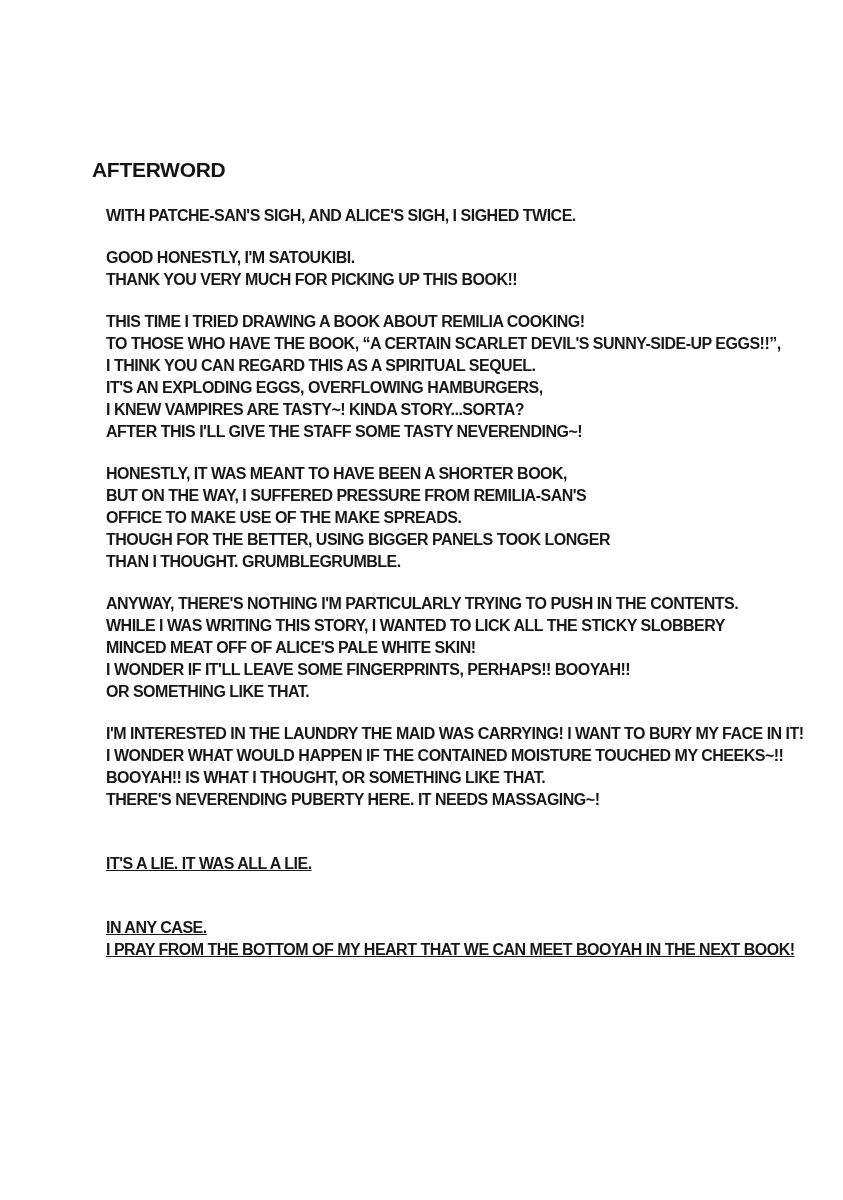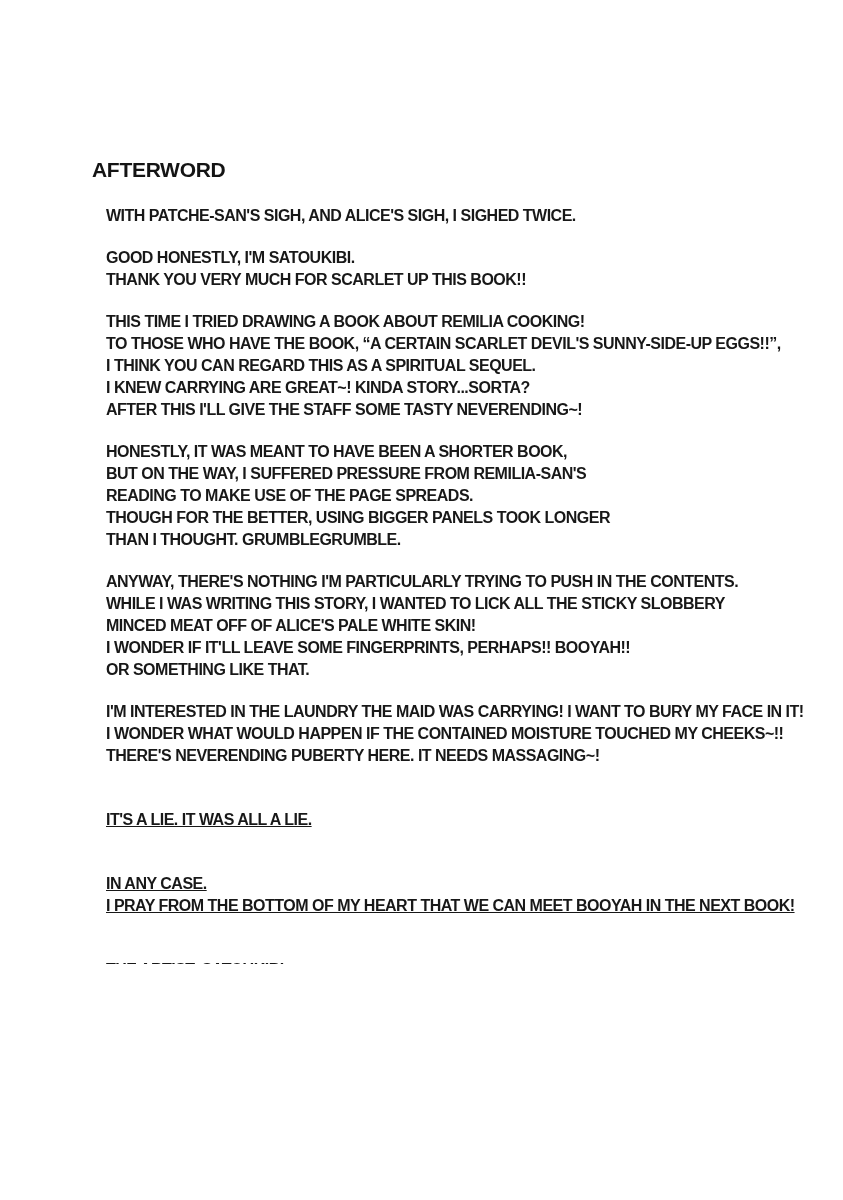--- a/index.html
+++ b/index.html
@@ -49,50 +49,52 @@
 
 <div class="page">
   <h1 class="title">AFTERWORD</h1>
 
   <div class="para first">
       <div class="line">WITH PATCHE-SAN'S SIGH, AND ALICE'S SIGH, I SIGHED TWICE.</div>
     </div>
 
   <div class="para">
       <div class="line">GOOD HONESTLY, I'M SATOUKIBI.</div>
-      <div class="line">THANK YOU VERY MUCH FOR SCARLET UP THIS BOOK!!</div>
+      <div class="line">THANK YOU VERY MUCH FOR PICKING UP THIS BOOK!!</div>
     </div>
 
   <div class="para">
       <div class="line">THIS TIME I TRIED DRAWING A BOOK ABOUT REMILIA COOKING!</div>
       <div class="line">TO THOSE WHO HAVE THE BOOK, “A CERTAIN SCARLET DEVIL'S SUNNY-SIDE-UP EGGS!!”,</div>
       <div class="line">I THINK YOU CAN REGARD THIS AS A SPIRITUAL SEQUEL.</div>
-      <div class="line">I KNEW CARRYING ARE GREAT~! KINDA STORY...SORTA?</div>
+      <div class="line">IT'S AN EXPLODING EGGS, OVERFLOWING HAMBURGERS,</div>
+      <div class="line">I KNEW VAMPIRES ARE TASTY~! KINDA STORY...SORTA?</div>
       <div class="line">AFTER THIS I'LL GIVE THE STAFF SOME TASTY NEVERENDING~!</div>
     </div>
 
   <div class="para">
       <div class="line">HONESTLY, IT WAS MEANT TO HAVE BEEN A SHORTER BOOK,</div>
       <div class="line">BUT ON THE WAY, I SUFFERED PRESSURE FROM REMILIA-SAN'S</div>
-      <div class="line">READING TO MAKE USE OF THE PAGE SPREADS.</div>
+      <div class="line">OFFICE TO MAKE USE OF THE MAKE SPREADS.</div>
       <div class="line">THOUGH FOR THE BETTER, USING BIGGER PANELS TOOK LONGER</div>
       <div class="line">THAN I THOUGHT. GRUMBLEGRUMBLE.</div>
     </div>
 
   <div class="para">
       <div class="line">ANYWAY, THERE'S NOTHING I'M PARTICULARLY TRYING TO PUSH IN THE CONTENTS.</div>
       <div class="line">WHILE I WAS WRITING THIS STORY, I WANTED TO LICK ALL THE STICKY SLOBBERY</div>
       <div class="line">MINCED MEAT OFF OF ALICE'S PALE WHITE SKIN!</div>
       <div class="line">I WONDER IF IT'LL LEAVE SOME FINGERPRINTS, PERHAPS!! BOOYAH!!</div>
       <div class="line">OR SOMETHING LIKE THAT.</div>
     </div>
 
   <div class="para">
       <div class="line">I'M INTERESTED IN THE LAUNDRY THE MAID WAS CARRYING! I WANT TO BURY MY FACE IN IT!</div>
       <div class="line">I WONDER WHAT WOULD HAPPEN IF THE CONTAINED MOISTURE TOUCHED MY CHEEKS~!!</div>
+      <div class="line">BOOYAH!! IS WHAT I THOUGHT, OR SOMETHING LIKE THAT.</div>
       <div class="line">THERE'S NEVERENDING PUBERTY HERE. IT NEEDS MASSAGING~!</div>
     </div>
 
   <div class="para gap-lg">
       <div class="line">IT'S A LIE. IT WAS ALL A LIE.</div>
     </div>
 
   <div class="para gap-lg">
       <div class="line">IN ANY CASE.</div>
       <div class="line">I PRAY FROM THE BOTTOM OF MY HEART THAT WE CAN MEET BOOYAH IN THE NEXT BOOK!</div>

